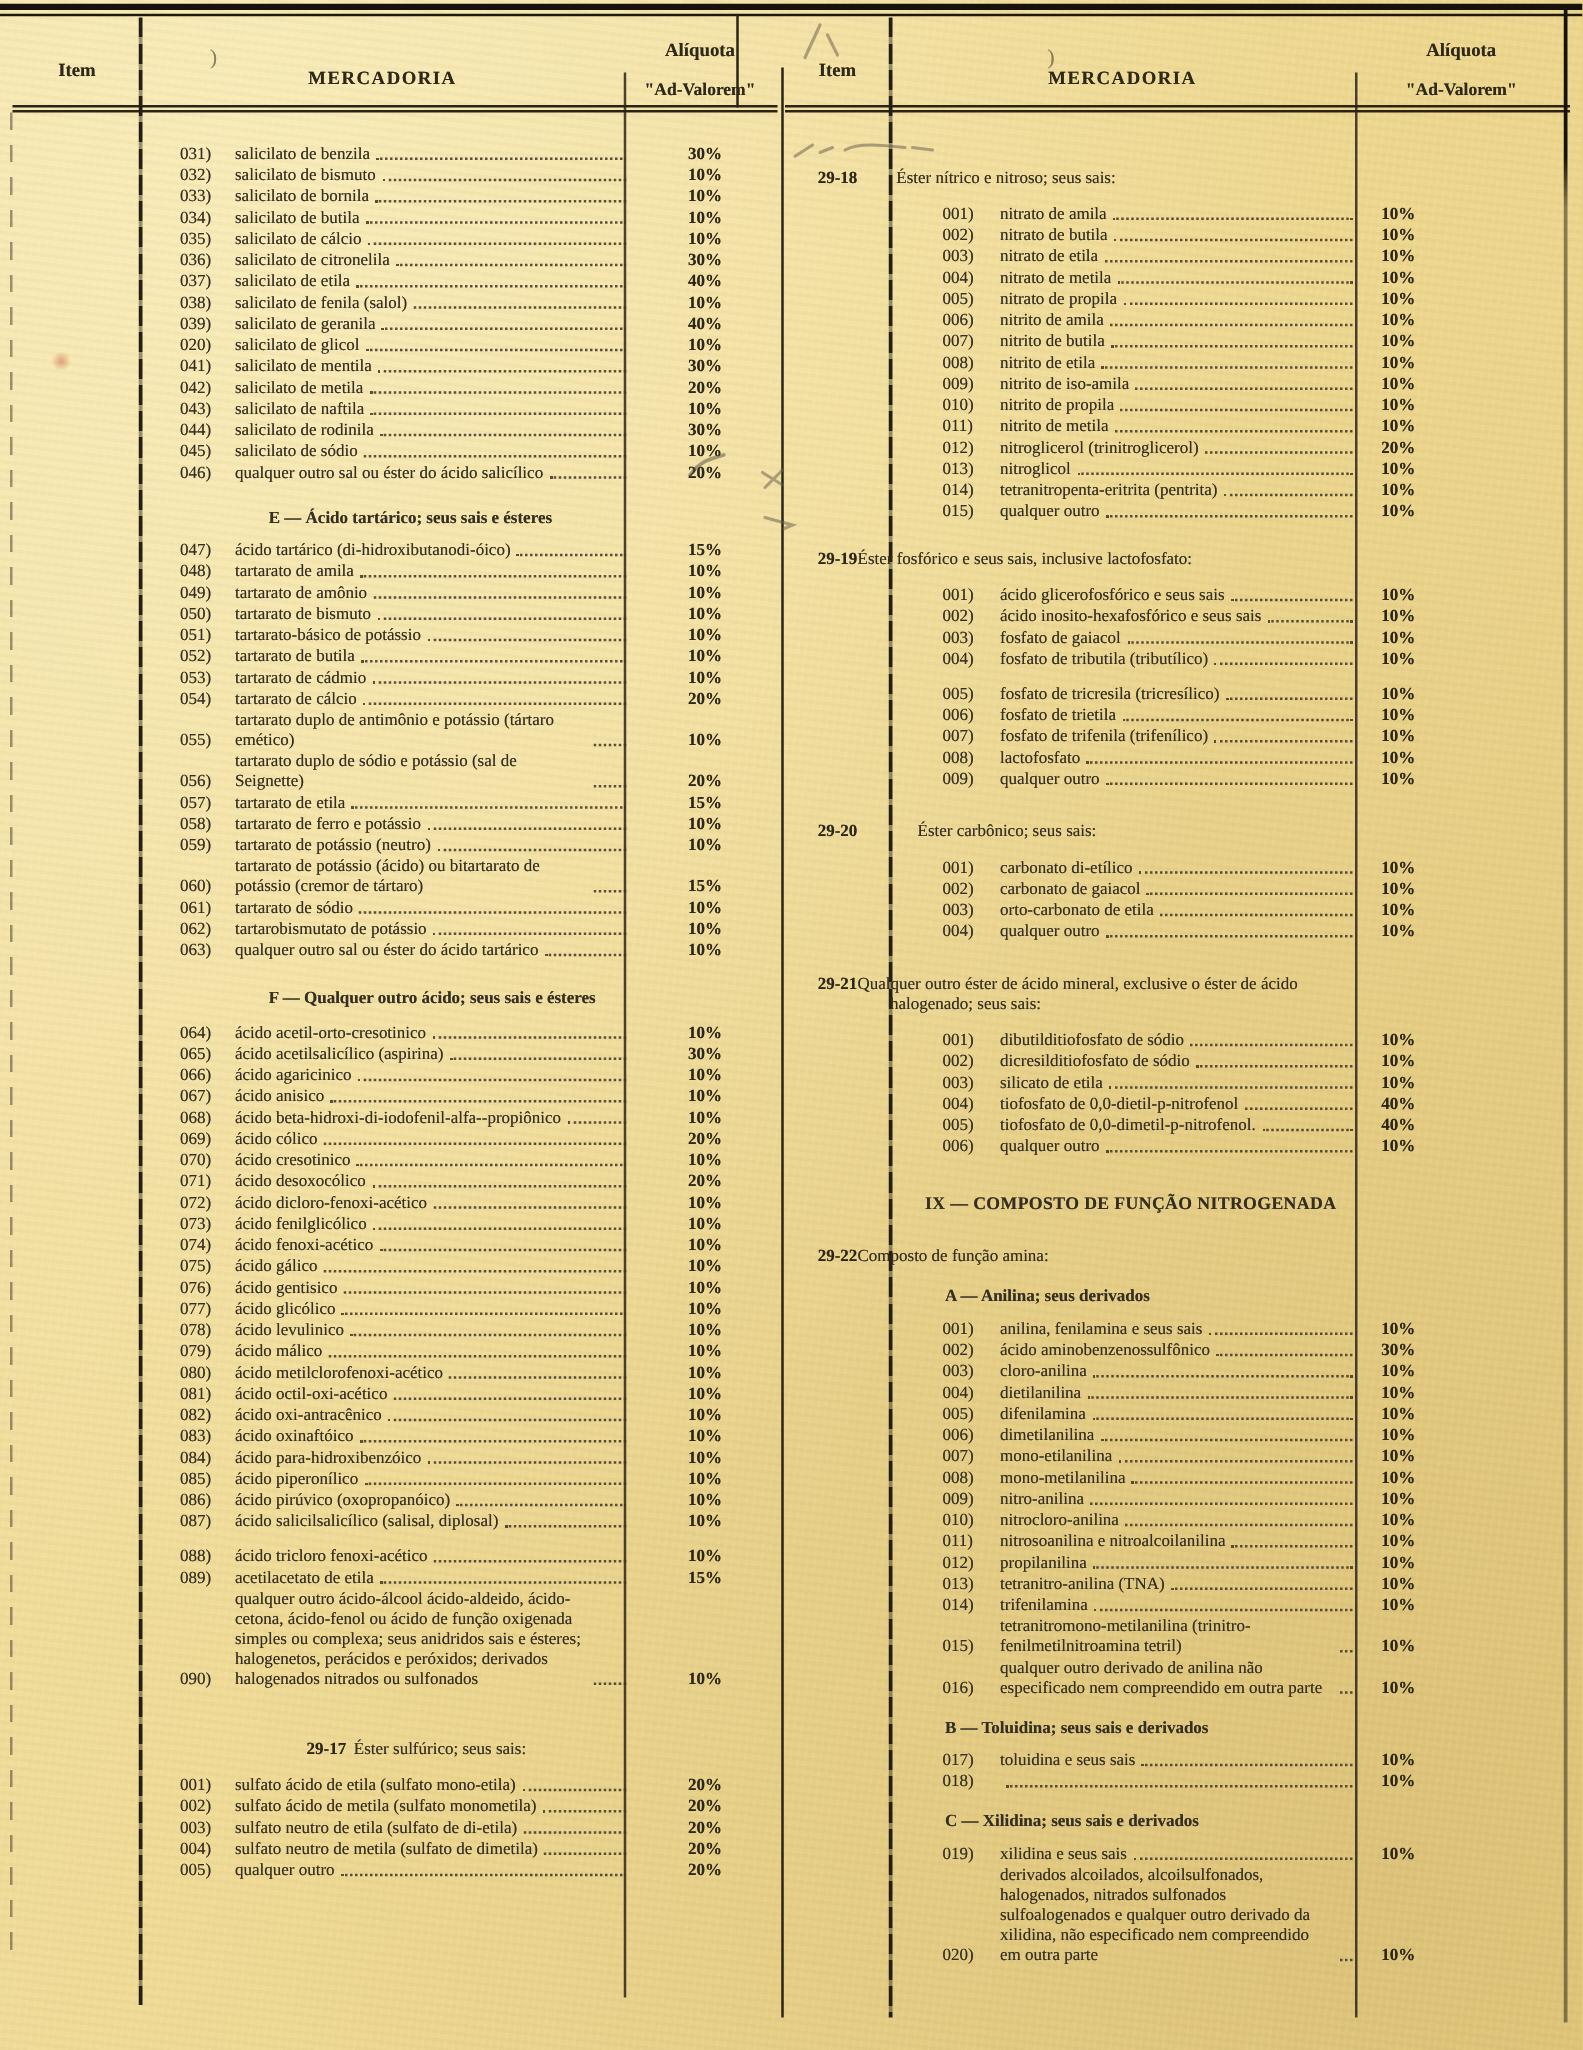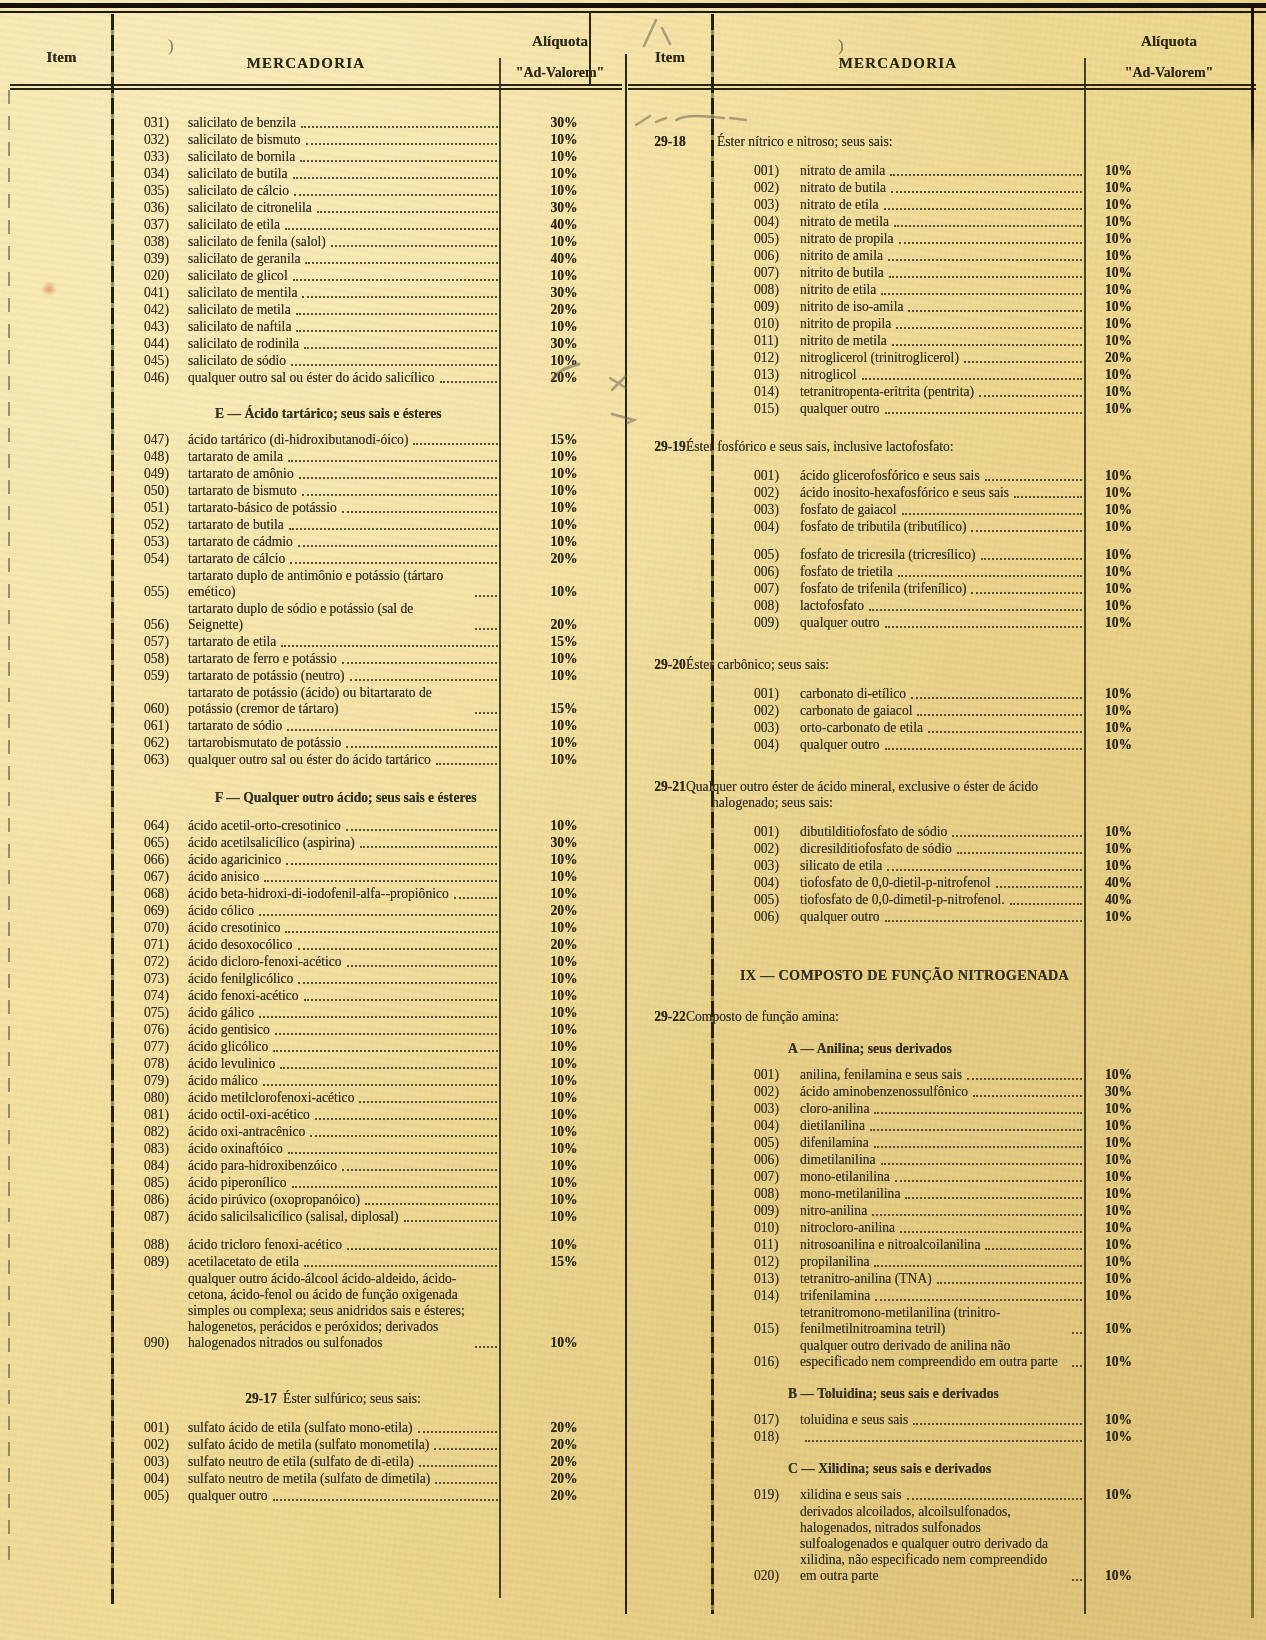--- a/index.html
+++ b/index.html
@@ -65,21 +65,21 @@
   #body-right .txt{max-width:300px;}
   .leader{flex:1 1 10px;min-width:10px;align-self:flex-end;
     border-bottom:2px dotted rgba(62,53,38,.85);margin:0 5px 3px 5px;}
   .pct{flex:0 0 116px;font-weight:bold;text-align:center;color:#2c2618;}
   #body-right .pct{flex:0 0 168px;text-align:left;padding-left:18px;box-sizing:border-box;}
   .gtext{text-indent:-26px;max-width:430px;margin-bottom:12px;}
   #body-right .gtext{max-width:360px;}
   .rtext{padding-left:79px;text-indent:-62px;font-weight:bold;font-size:14.2px;letter-spacing:.3px;max-width:440px;}
   #body-right .rtext{padding-left:90px;max-width:430px;}
   .ltext{padding-left:144px;text-indent:-37px;font-weight:bold;}
-  #body-right .ltext{padding-left:113px;}
+  #body-right .ltext{padding-left:81px;}
   
   .stain-red{position:absolute;left:40px;top:282px;width:18px;height:14px;border-radius:50%;
     background:radial-gradient(circle,rgba(198,92,58,.5),rgba(198,92,58,0) 70%);}
   .pencil{position:absolute;opacity:.5;}
 </style>
 </head>
 <body>
 
 <div class="page">
   <div class="grain"></div>
@@ -748,21 +748,21 @@
         <span class="leader"></span>
         <span class="pct">10%</span>
       </div>
       <div class="row item">
         <span class="code"></span>
         <span class="num">009)</span>
         <span class="txt">qualquer outro</span>
         <span class="leader"></span>
         <span class="pct">10%</span>
       </div>
-      <div class="row group" style="margin-top: 26px;">
+      <div class="row group" style="margin-top: 26px; gap: 48px;">
         <span class="code">29-20</span>
         <span class="gtext">Éster carbônico; seus sais:</span>
       </div>
       <div class="row item">
         <span class="code"></span>
         <span class="num">001)</span>
         <span class="txt">carbonato di-etílico</span>
         <span class="leader"></span>
         <span class="pct">10%</span>
       </div>
@@ -826,21 +826,21 @@
         <span class="leader"></span>
         <span class="pct">40%</span>
       </div>
       <div class="row item">
         <span class="code"></span>
         <span class="num">006)</span>
         <span class="txt">qualquer outro</span>
         <span class="leader"></span>
         <span class="pct">10%</span>
       </div>
-      <div class="row roman" style="margin-top: 42px;">
+      <div class="row roman" style="margin-top: 30px;">
         <span class="code"></span>
         <span class="rtext">IX — COMPOSTO DE FUNÇÃO NITROGENADA</span>
       </div>
       <div class="row group" style="margin-top: 26px;">
         <span class="code">29-22</span>
         <span class="gtext">Composto de função amina:</span>
       </div>
       <div class="row letter" style="margin-top: 4px;">
         <span class="code"></span>
         <span class="ltext">A — Anilina; seus derivados</span>

